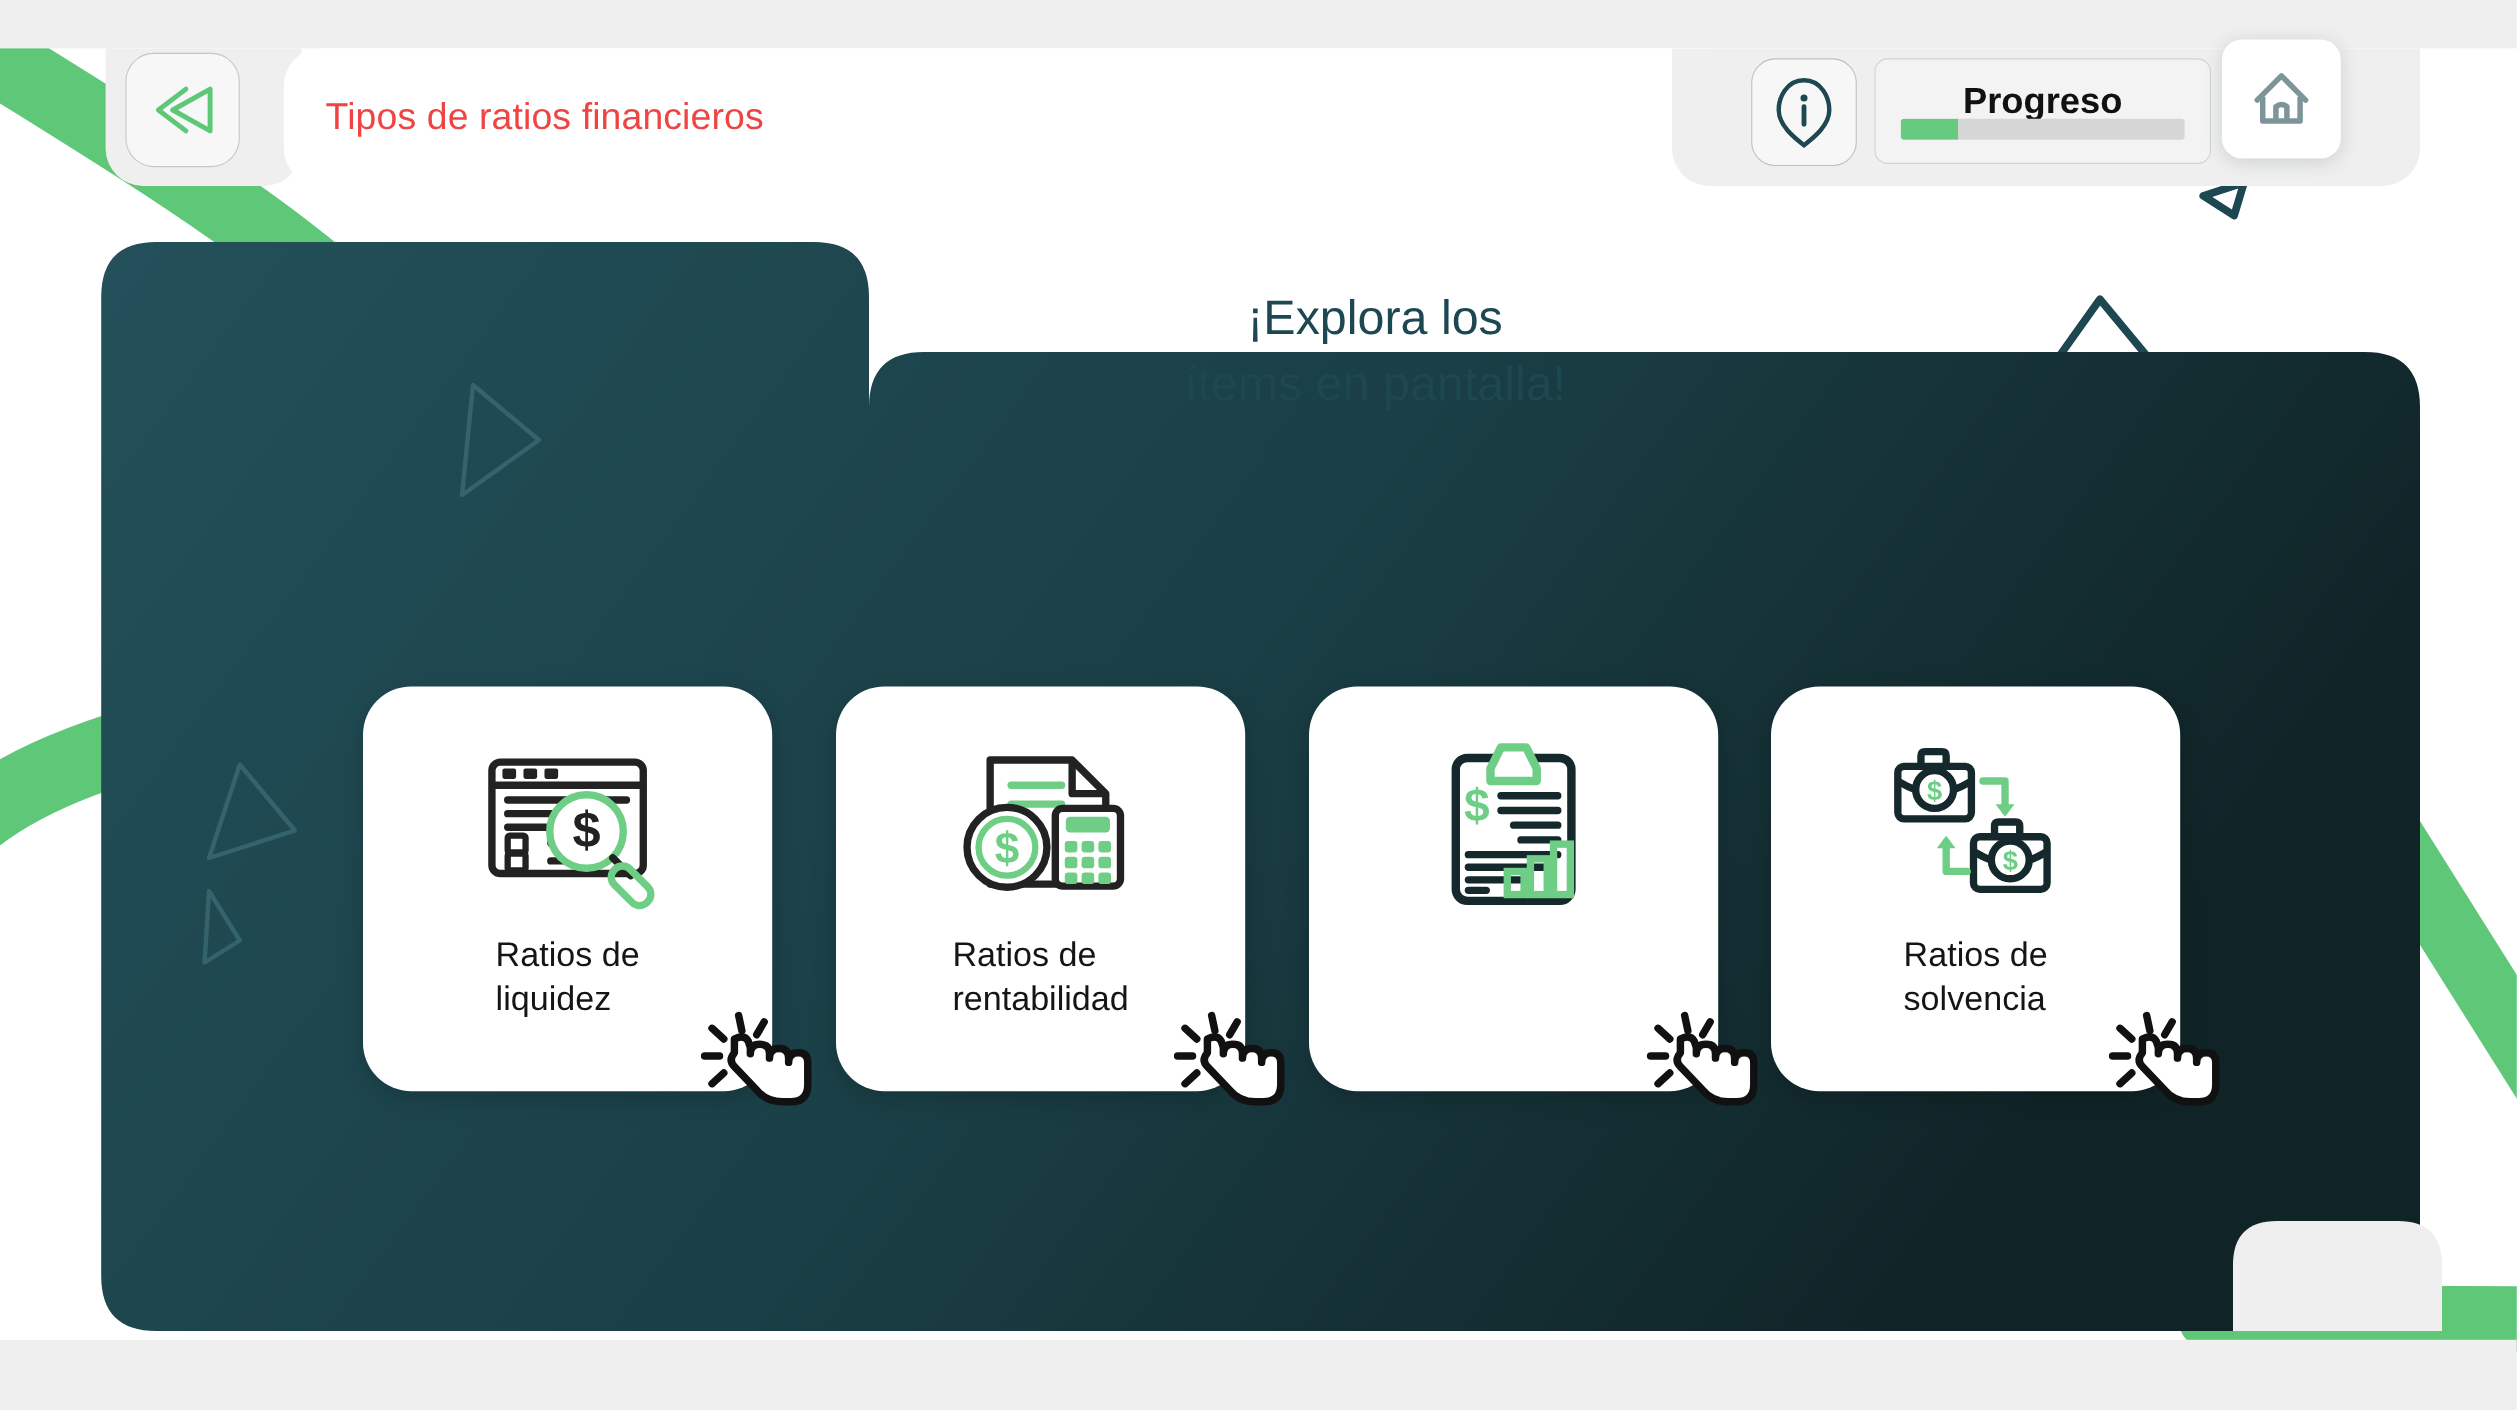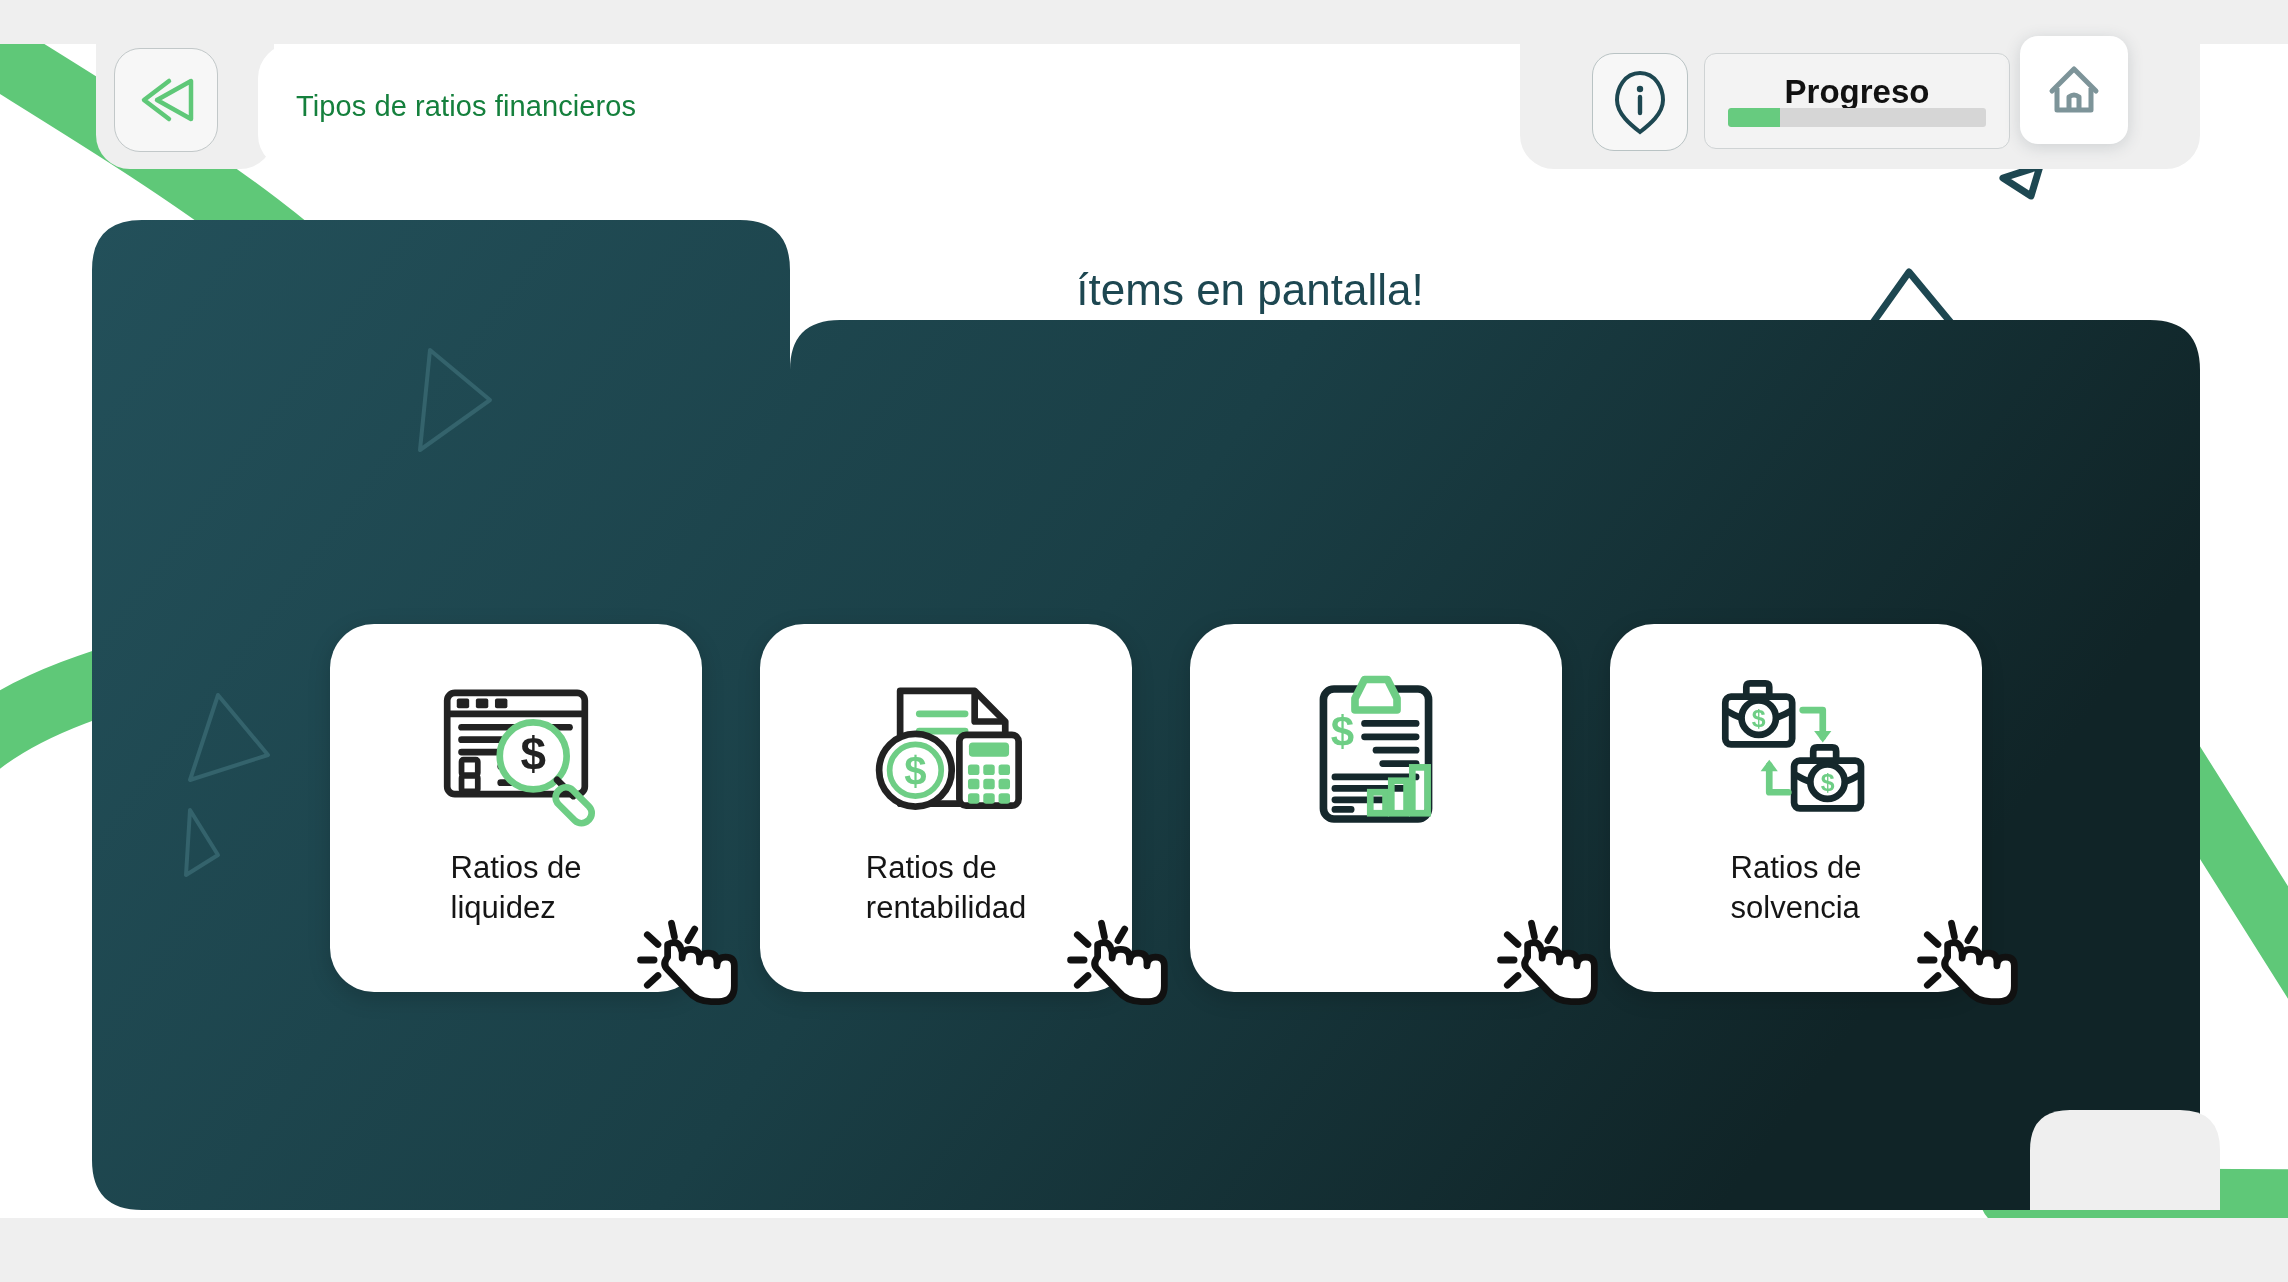--- a/index.html
+++ b/index.html
@@ -29,21 +29,21 @@
     background:#f7f7f7; border:1.5px solid #c2c8c9; border-radius:26px;
     display:flex; align-items:center; justify-content:center; cursor:pointer; z-index:7;
   }
 
   .title-card {
     position:absolute; left:258px; top:44px; width:1300px; height:125px;
     background:#ffffff; border-radius:34px 0 0 34px; z-index:6;
     display:flex; align-items:center; padding-left:38px;
   }
   .title-text {
-    font-size:29px; color:#15803d; letter-spacing:.1px; white-space:nowrap;
+    font-size:34px; color:#ef4444; letter-spacing:.1px; white-space:nowrap;
   }
 
   .right-pad {
     position:absolute; left:1520px; top:44px; width:680px; height:125px;
     background:#efefef; border-radius:0 0 34px 34px; z-index:6;
   }
   .info-btn {
     position:absolute; left:1592px; top:53px; width:96px; height:98px;
     background:#f7f7f7; border:1.5px solid #b9c3c4; border-radius:22px;
     display:flex; align-items:center; justify-content:center; cursor:pointer; z-index:8;
@@ -174,20 +174,21 @@
 
 <div class="home-btn">
   <svg width="58" height="58" viewBox="0 0 58 58">
     <path d="M 29 8 L 51 30 M 29 8 L 7 30" fill="none" stroke="#7d9499" stroke-width="5" stroke-linecap="round"></path>
     <path d="M 12 27 L 12 49 L 46 49 L 46 27" fill="none" stroke="#7d9499" stroke-width="5" stroke-linejoin="round"></path>
     <path d="M 24 49 L 24 36 q 5 -4 10 0 L 34 49" fill="none" stroke="#7d9499" stroke-width="5" stroke-linejoin="round"></path>
   </svg>
 </div>
 
 <div class="stage-heading">
+  <div>¡Explora los</div>
   <div>ítems en pantalla!</div>
 </div>
 
 <div class="cards" id="cards-container">
 
   <div class="card" id="card-0" style="left: 330px;">
     <svg class="card-icon" viewBox="0 0 180 180">
       <g stroke="#222" stroke-width="7" fill="none" stroke-linejoin="round">
         <rect x="18" y="26" width="144" height="106" rx="8"></rect>
         <path d="M 18 48 L 162 48"></path>

